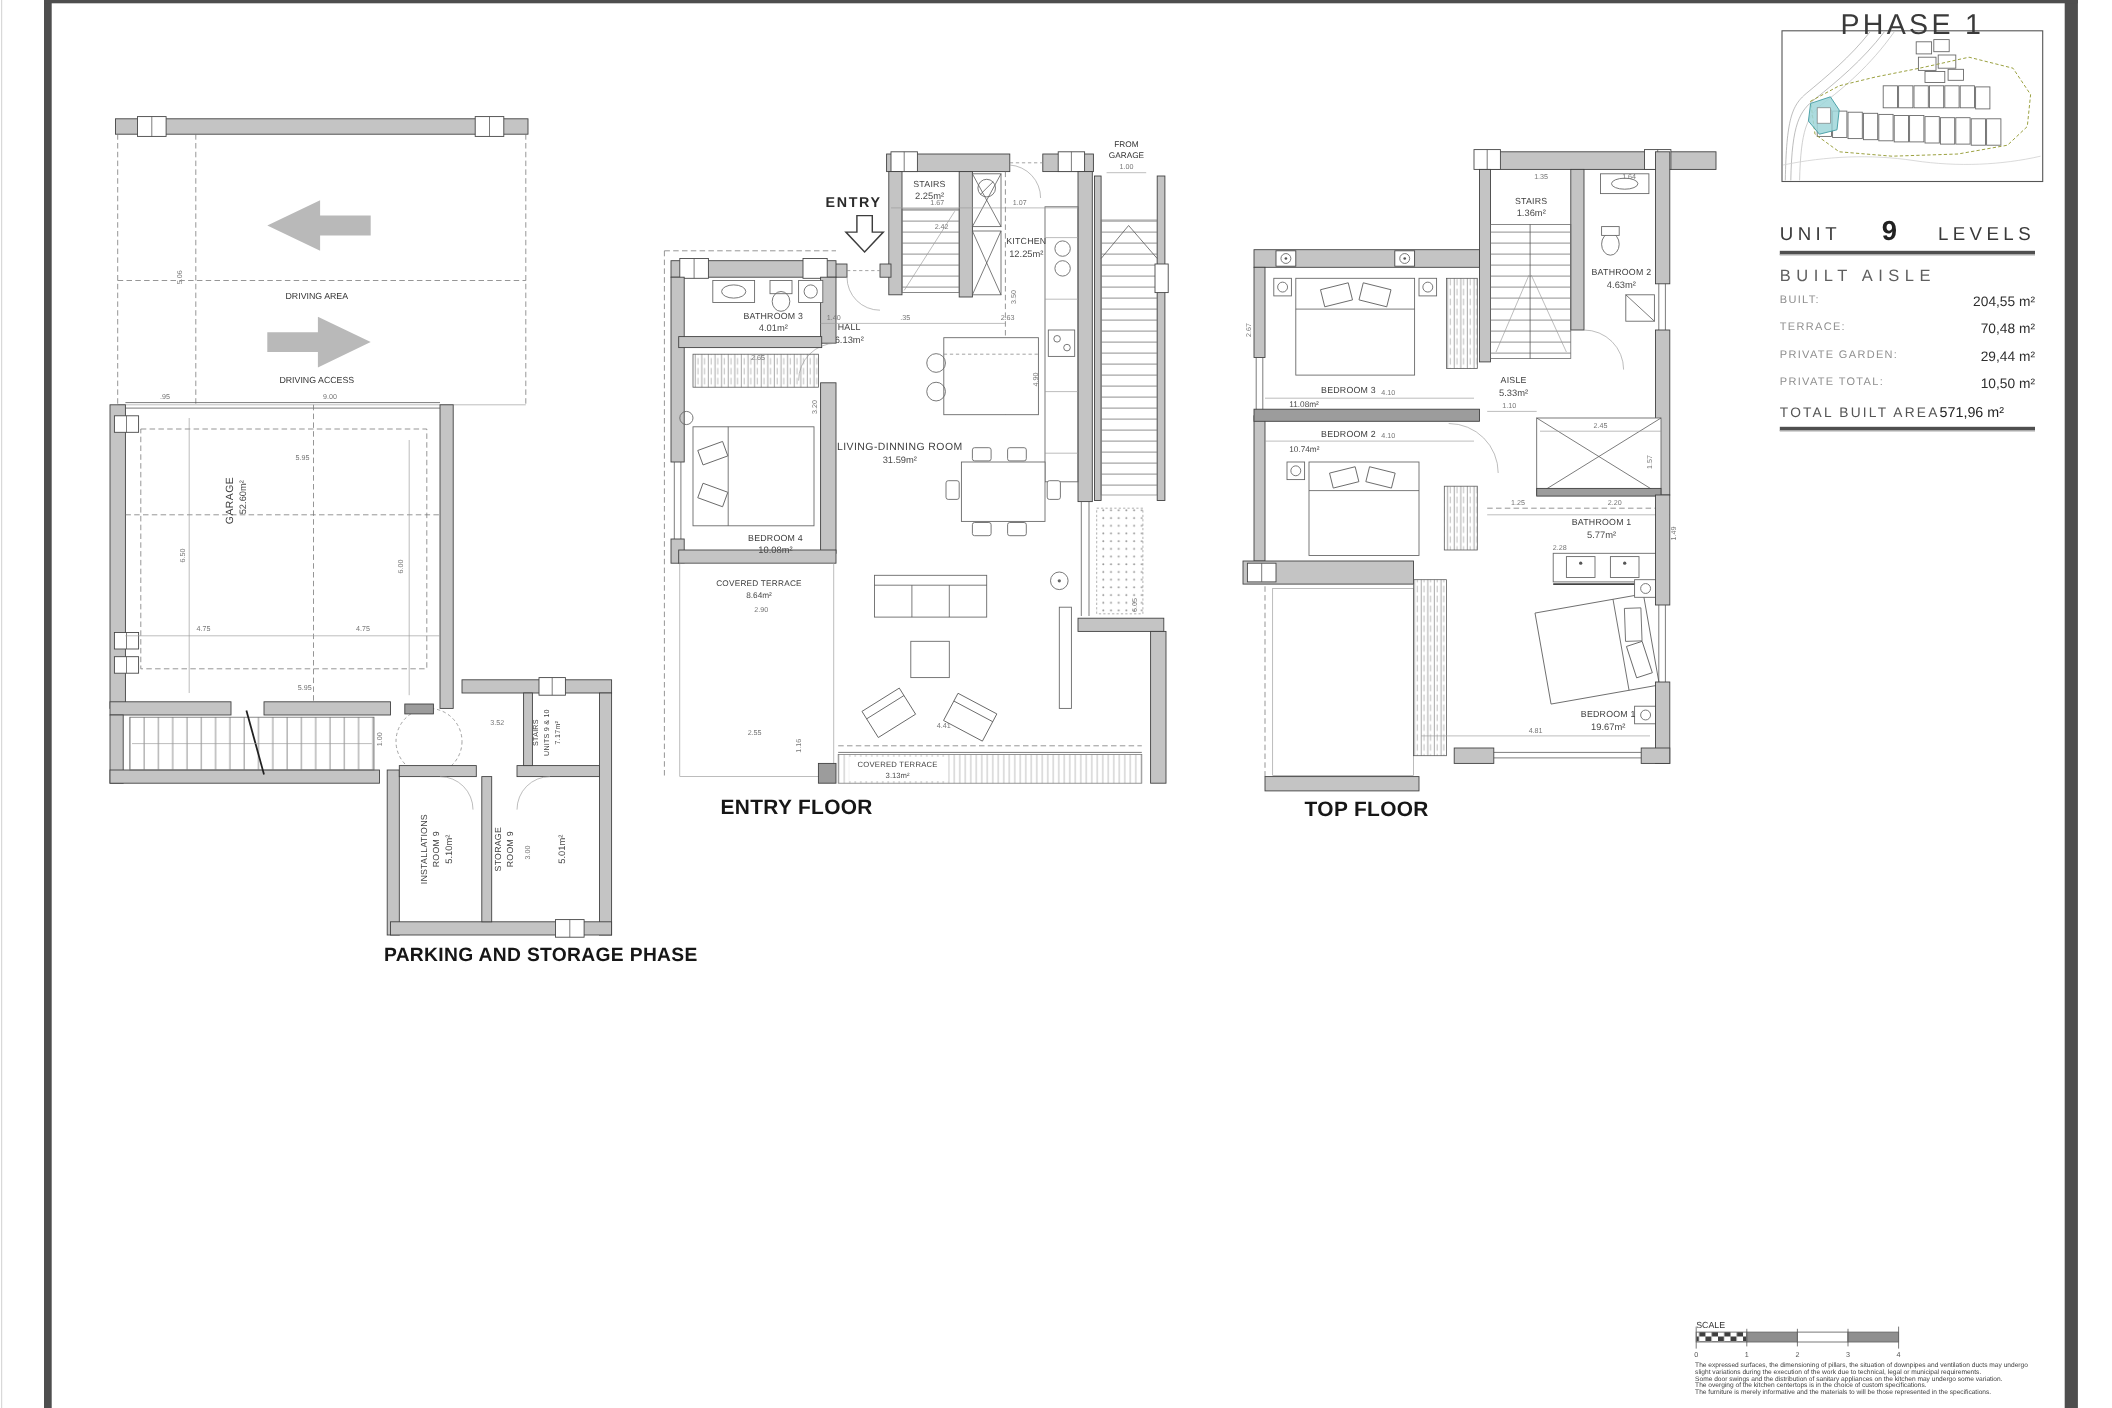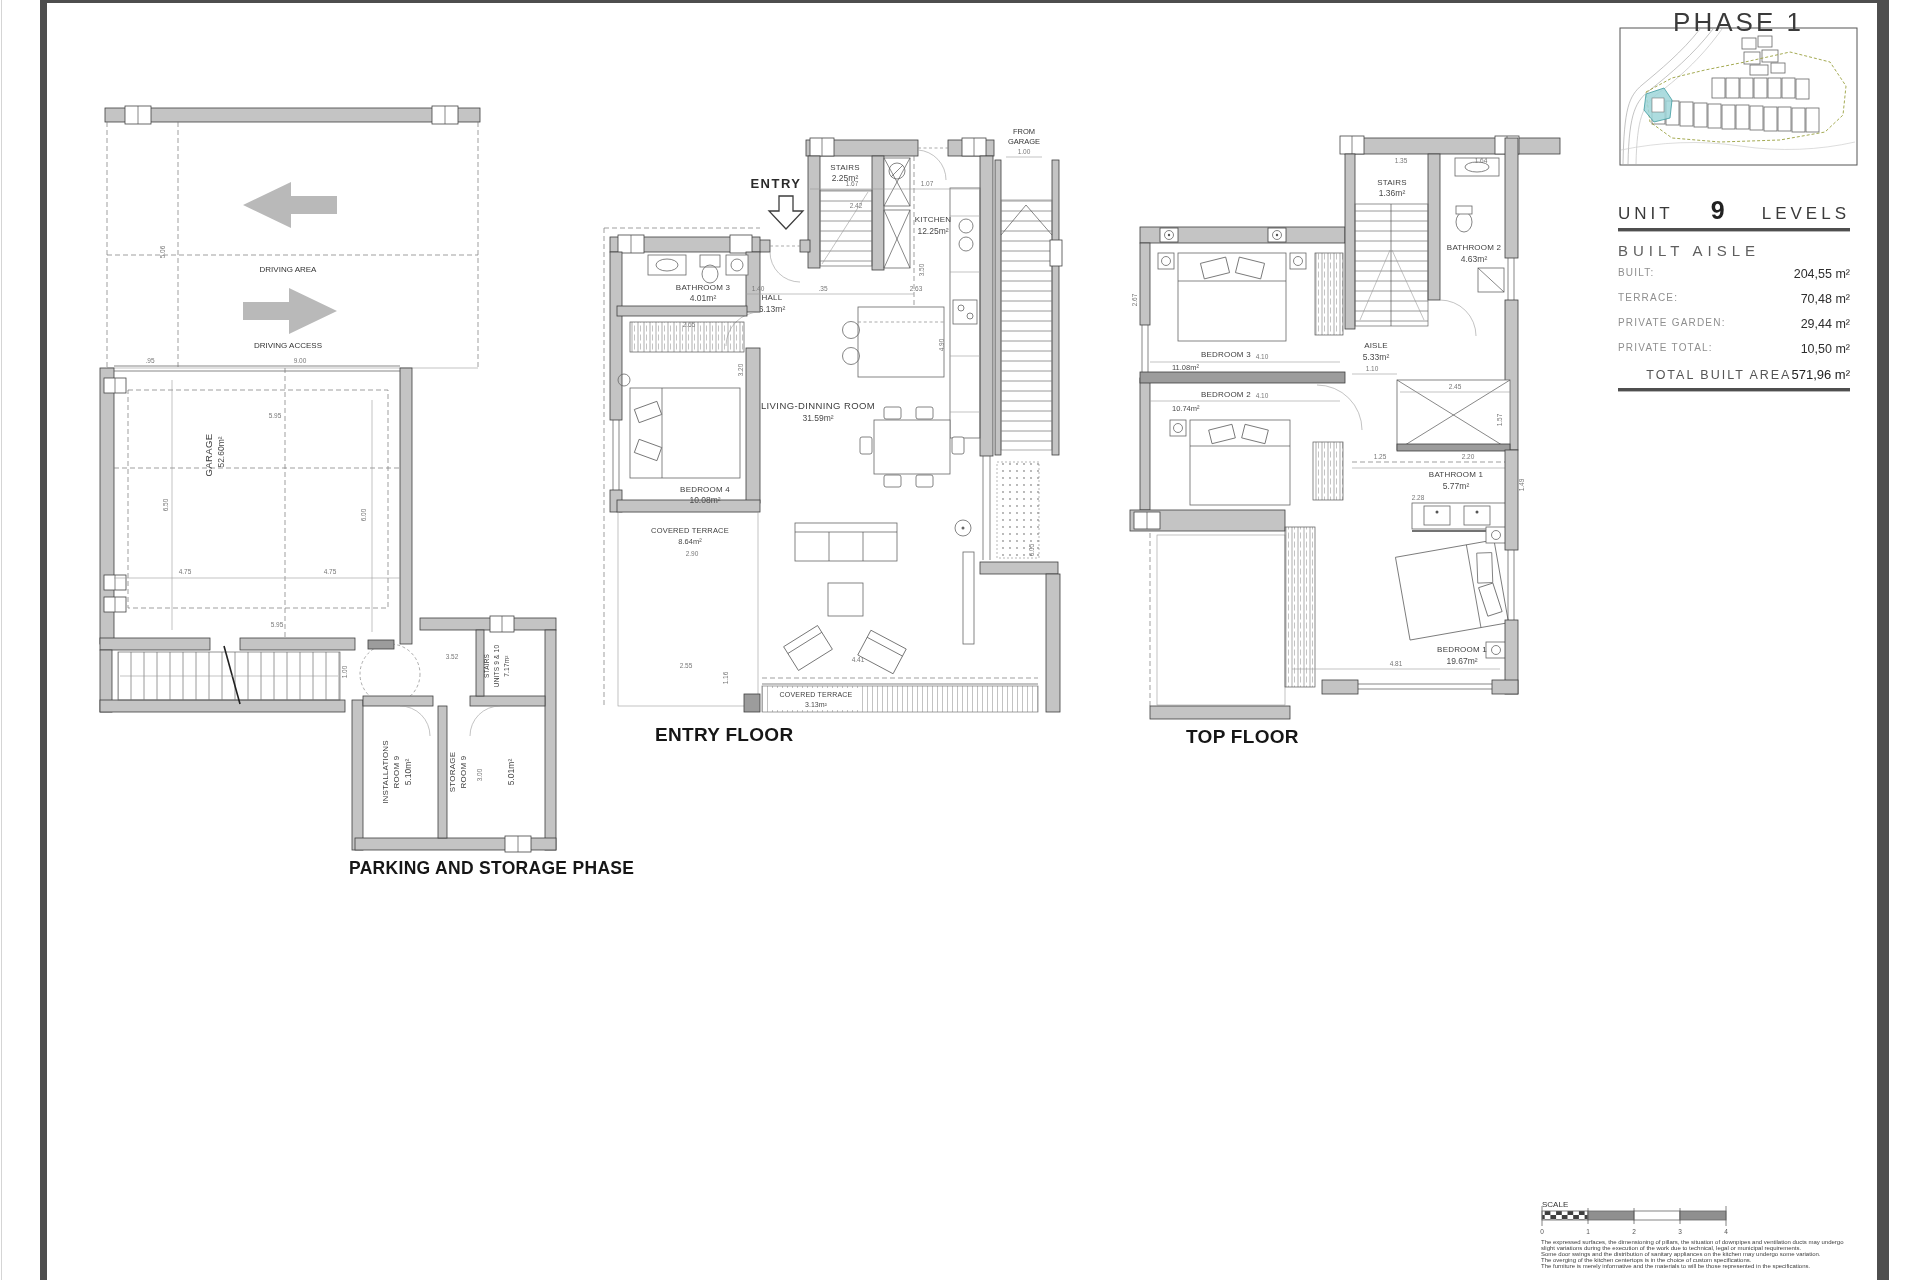--- a/index.html
+++ b/index.html
@@ -22,21 +22,21 @@
   
   #unit-panel{position:absolute;left:1618px;top:196px;width:232px;color:#333}
   .unit-title{display:flex;justify-content:space-between;align-items:baseline}
   .unit-title .w{font-size:17px;letter-spacing:4px;color:#3a3a3a}
   .unit-title .n{font-size:25px;font-weight:700;color:#222}
   .rule{height:3px;background:#4f4f4f;border-bottom:1px solid #b5b5b5;margin-top:3px}
   .built-heading{font-size:15px;letter-spacing:5px;color:#5f5f5f;margin:10px 0 8px}
   .arow{display:flex;justify-content:space-between;align-items:flex-start;margin:4px 0 11px}
   .arow .lab{font-size:10px;letter-spacing:1.2px;color:#8f8f8f}
   .arow .val{font-size:12.5px;color:#2e2e2e}
-  .trow{display:flex;justify-content:flex-end;align-items:baseline;margin:4px 0 6px}
+  .trow{display:flex;justify-content:flex-start;align-items:baseline;margin:4px 0 6px}
   .trow .lab{font-size:12.5px;letter-spacing:2px;color:#555}
   .trow .val{font-size:13px;color:#222}
 
   
   #disclaimer{position:absolute;left:1541px;top:1239px;width:340px;font-size:6px;
               line-height:6.1px;color:#3e3e3e}
 
   
   svg text{font-family:"Liberation Sans",sans-serif;fill:#444}
   .room{font-size:9.5px;letter-spacing:.4px;fill:#3d3d3d}

